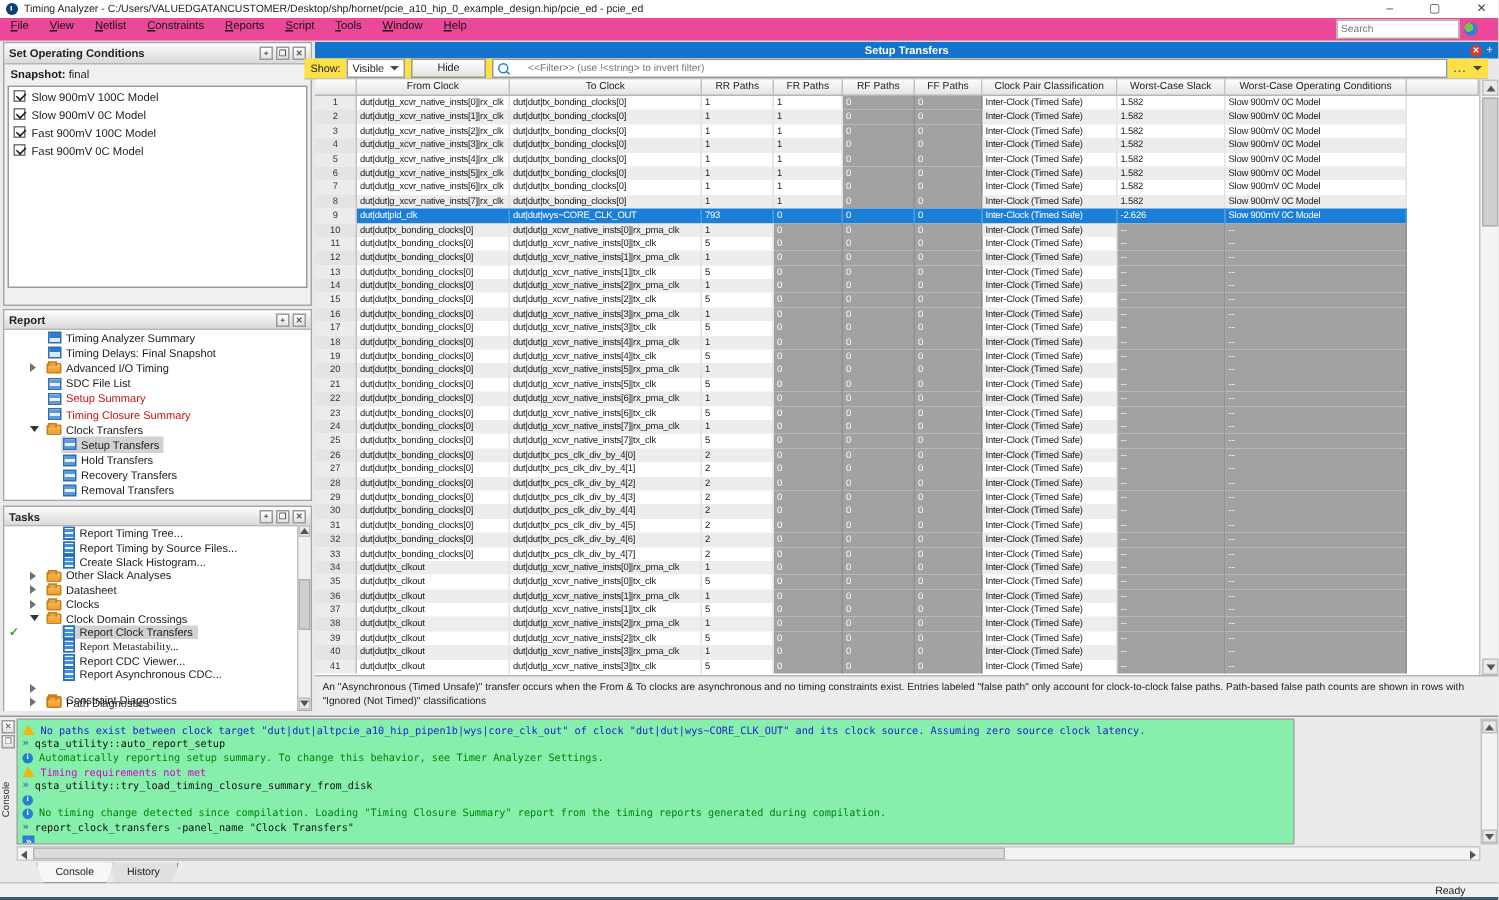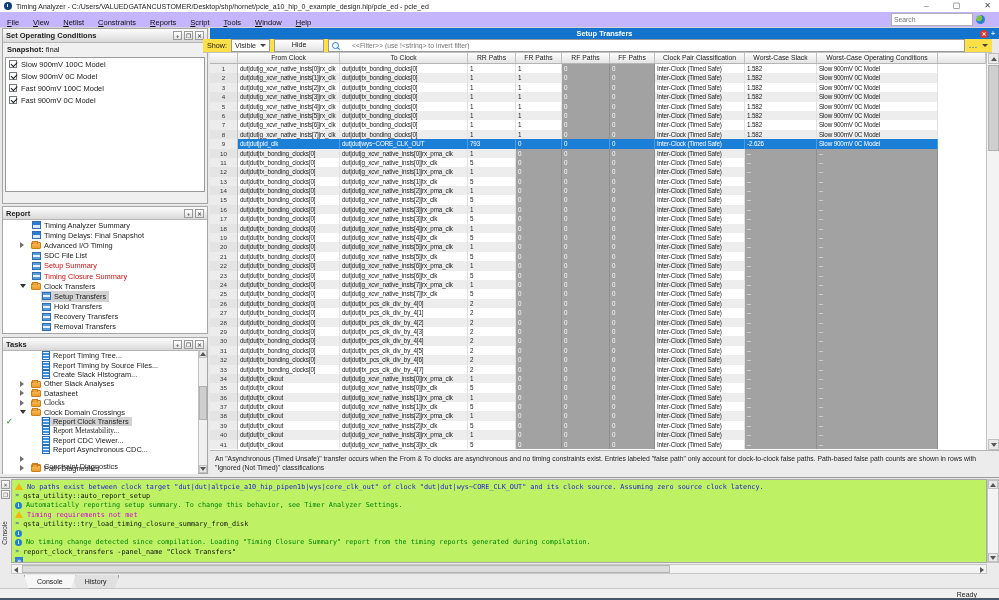--- a/index.html
+++ b/index.html
@@ -6,21 +6,21 @@
   body{width:999px;height:600px;position:relative;overflow:hidden;background:#e9e9e9;
        font-family:"Liberation Sans",sans-serif;color:#1a1a1a;-webkit-font-smoothing:antialiased}
   .abs{position:absolute}
   
   #titlebar{left:0;top:0;width:999px;height:12px;background:#fff;display:flex;align-items:center;gap:4px;padding-left:4px;box-sizing:border-box}
   #app-icon{width:8px;height:8px;border-radius:50%;background:#0d3f7a;position:relative;flex:0 0 auto}
   #app-icon::after{content:"";position:absolute;left:3px;top:2px;width:1px;height:3px;background:#fff}
   #title-text{font-size:7px;color:#222;white-space:nowrap}
   #win-btns{position:absolute;right:8px;top:0;display:flex;gap:24px;font-size:8px;color:#444;line-height:11px}
   
-  #menubar{left:0;top:12px;width:999px;height:15px;background:#c4b5fd;border-bottom:1px solid #d6d6d6;display:flex;align-items:flex-end;font-size:7.5px}
+  #menubar{left:0;top:12px;width:999px;height:15px;background:#ec4899;border-bottom:1px solid #d6d6d6;display:flex;align-items:flex-start;font-size:7.5px}
   .menu-item{display:block;padding:0 7px;color:#111}
   .menu-item::first-letter{text-decoration:underline}
   #search-wrap{position:absolute;right:14px;top:13px;display:flex;align-items:center;gap:3px}
   #search-input{width:76px;height:11px;border:1px solid #b0b0b0;font-size:6.8px;font-family:"Liberation Sans",sans-serif;padding:0 2px;color:#666}
   #globe-icon{width:9px;height:9px;border-radius:50%;background:radial-gradient(circle at 35% 35%,#7dc24b 0 3px,#2f7fd0 3px)}
   
   .lpanel{position:absolute;left:2px;width:206px;background:#f0f0f0;border:1px solid #a6a6a6;box-sizing:border-box}
   .panel-header{height:13px;background:linear-gradient(#fdfdfd,#d9d9d9);border-bottom:1px solid #b5b5b5;display:flex;align-items:center;padding:0 3px;font-size:7.5px;font-weight:bold;color:#222}
   .ph-btns{margin-left:auto;display:flex;gap:2px}
   .ph-btn{width:9px;height:9px;border:1px solid #9a9a9a;background:linear-gradient(#fff,#e2e2e2);font-size:5.5px;line-height:8px;text-align:center;color:#555;box-sizing:border-box}
@@ -78,21 +78,21 @@
   .tri-down{width:0;height:0;border-left:3px solid transparent;border-right:3px solid transparent;border-top:4px solid #555}
   .tri-left{width:0;height:0;border-top:3px solid transparent;border-bottom:3px solid transparent;border-right:4px solid #555}
   .tri-right{width:0;height:0;border-top:3px solid transparent;border-bottom:3px solid transparent;border-left:4px solid #555}
   #note-panel{left:210px;top:450px;width:789px;height:27px;background:#ececec;border-top:1px solid #b5b5b5;box-sizing:border-box;padding:3px 5px}
   #note-text{font-size:6.8px;line-height:9px;color:#222}
   
   #console{left:0;top:477px;width:999px;height:111px;background:#ebebeb;border-top:1px solid #999;box-sizing:border-box}
   #console-strip{position:absolute;left:0;top:1px;width:11px;height:95px}
   .strip-btn{width:9px;height:9px;border:1px solid #9a9a9a;background:linear-gradient(#fff,#e2e2e2);font-size:5.5px;line-height:8px;text-align:center;color:#555;box-sizing:border-box;margin:1px 0 0 1px}
   #console-side-label{position:absolute;left:1px;top:42px;writing-mode:vertical-rl;transform:rotate(180deg);font-size:6.5px;color:#333}
-  #console-msgs{position:absolute;left:11px;top:1px;width:976px;height:84px;background:#bef264;border:1px solid #a8a8a8;box-sizing:border-box;padding-top:2px;overflow:hidden}
+  #console-msgs{position:absolute;left:11px;top:1px;width:852px;height:84px;background:#86efac;border:1px solid #a8a8a8;box-sizing:border-box;padding-top:2px;overflow:hidden}
   .cline{display:flex;align-items:center;gap:4px;height:9.3px;padding-left:3px;font-family:"DejaVu Sans Mono",monospace;font-size:6.8px;white-space:nowrap}
   .c-blue{color:#2222d0}.c-green{color:#00840a}.c-mag{color:#d400d4}.c-black{color:#111}
   .ci{flex:0 0 auto}
   .ci-warning{width:0;height:0;border-left:4px solid transparent;border-right:4px solid transparent;border-bottom:7px solid #f2b50a}
   .ci-info{width:7px;height:7px;border-radius:50%;background:#1f7fd4;color:#fff;font-size:5.5px;text-align:center;line-height:7px;font-weight:bold;font-family:"Liberation Serif",serif}
   .ci-tcl{color:#4a6f9f;font-size:7px;font-weight:bold;line-height:7px}
   .ci-tcl-active{background:#2f7fd6;color:#fff;font-size:7px;font-weight:bold;line-height:8px;padding:0 2px}
   #cv-scroll{position:absolute;left:987px;top:1px;width:12px;height:84px;background:#f3f3f3;border:1px solid #c2c2c2;box-sizing:border-box}
   #ch-scroll{position:absolute;left:11px;top:86px;width:976px;height:10px;background:#f3f3f3;border:1px solid #c8c8c8;box-sizing:border-box;display:flex;align-items:center}
   #ch-thumb{height:8px;width:648px;margin-left:10px;background:#dcdcdc;border:1px solid #b5b5b5;box-sizing:border-box}
@@ -281,21 +281,21 @@
           <div class="ti-label">Other Slack Analyses</div>
         </div>
       </div>
       <div class="tree-row" style="height: 9.4px;">
         <div class="arw r" style="left: 17px;"></div>
         <div class="ti-inner" style="margin-left: 27px;">
           <div class="ic ic-folder"></div>
           <div class="ti-label">Datasheet</div>
         </div>
       </div>
-      <div class="tree-row" style="height: 9.4px; font-family: Liberation Serif, serif;">
+      <div class="tree-row" style="height: 9.4px;">
         <div class="arw r" style="left: 17px;"></div>
         <div class="ti-inner" style="margin-left: 27px;">
           <div class="ic ic-folder"></div>
           <div class="ti-label">Clocks</div>
         </div>
       </div>
       <div class="tree-row" style="height: 9.4px;">
         <div class="arw d" style="left: 17px;"></div>
         <div class="ti-inner" style="margin-left: 27px;">
           <div class="ic ic-folder"></div>

